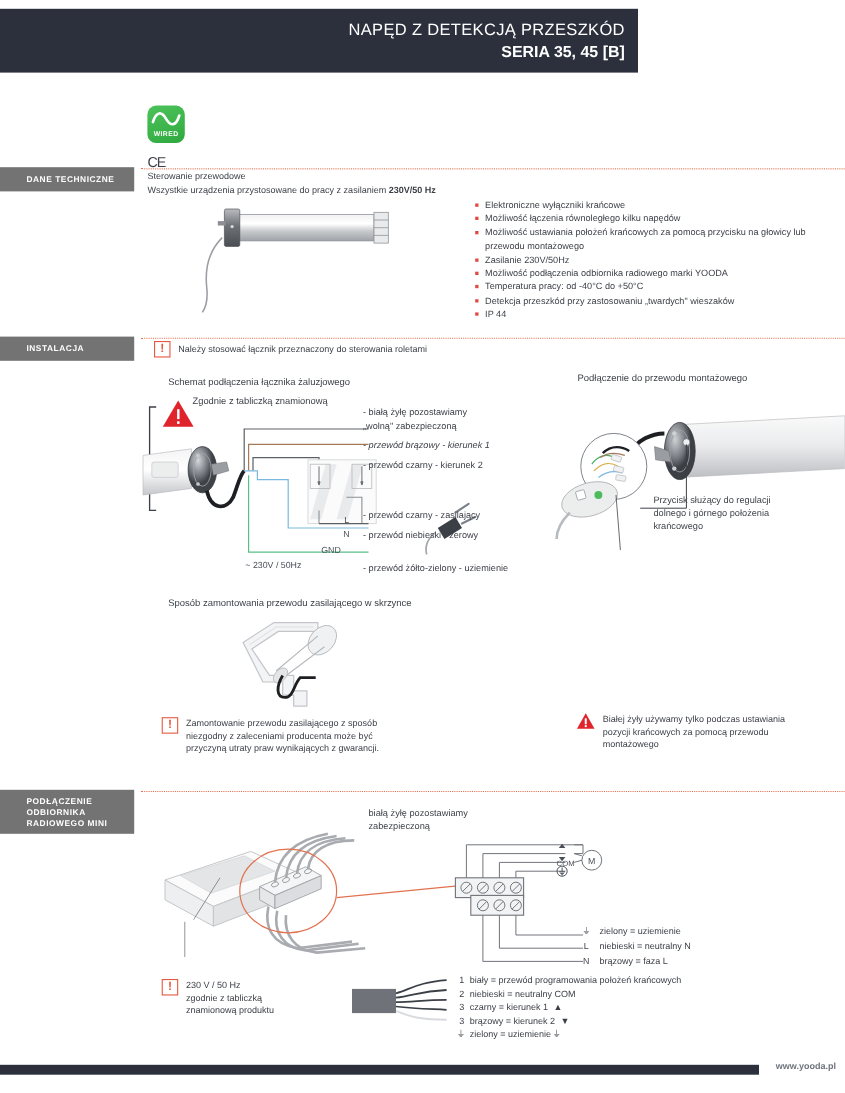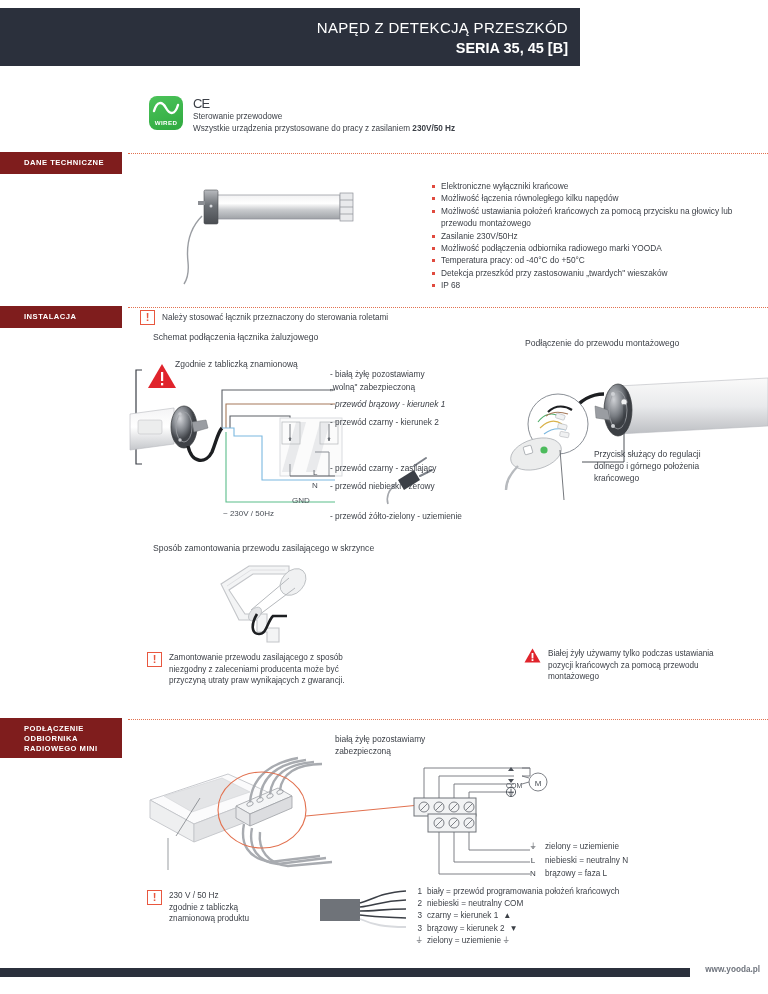--- a/index.html
+++ b/index.html
@@ -33,40 +33,40 @@
     font-size: 30px; font-weight: bold; letter-spacing: -1px;
     color: #3b3f46; line-height: 30px;
     font-family: "DejaVu Sans", sans-serif;
   }
   .logo-sub {
     text-align: right; font-size: 8.6px; letter-spacing: 2.2px;
     color: #8a8f98; margin-top: 1px; padding-right: 2px;
   }
 
   
-  .ce-block { position: absolute; left: 149px; top: 96px; display: flex; gap: 10px; }
+  .ce-block { position: absolute; left: 134px; top: 96px; display: flex; gap: 10px; flex-direction: column; }
   .wired-badge {
     width: 34px; height: 34px; border-radius: 8px;
     background: linear-gradient(160deg,#4cc35a 0%, #2fa93f 100%);
     position: relative; flex: none;
   }
   .wired-badge svg { position: absolute; left: 4px; top: 4px; }
   .wired-badge .wtxt {
     position: absolute; bottom: 4px; left: 0; width: 100%;
     text-align: center; color: #ffffff; font-size: 6.2px;
     letter-spacing: .4px; font-weight: bold;
   }
   .ce-texts { padding-top: 1px; }
   .ce-mark { font-size: 13px; color: #3b3f46; letter-spacing: -1px; line-height: 14px; }
   .ce-line { font-size: 8.2px; line-height: 11.5px; color: #3b3f46; }
   .ce-line b { font-weight: bold; }
 
   
   .sec-tab {
-    position: absolute; background: #7f1d1d; color: #ffffff;
+    position: absolute; background: #737373; color: #ffffff;
     font-size: 7.6px; font-weight: bold; letter-spacing: .5px;
     display: flex; align-items: center; padding-left: 24px;
   }
   .sec-tab span { display: block; line-height: 10px; }
   .dotted {
     position: absolute; height: 0; border-top: 1px dotted #e2714f;
   }
 
   
   .cap { position: absolute; font-size: 8.4px; color: #3b3f46; line-height: 12px; }
@@ -190,34 +190,34 @@
   </svg>
 
   <ul class="speclist" style="left:432px; top:180px; width:330px;">
     <li>Elektroniczne wyłączniki krańcowe</li>
     <li>Możliwość łączenia równoległego kilku napędów</li>
     <li>Możliwość ustawiania położeń krańcowych za pomocą przycisku na głowicy lub przewodu montażowego</li>
     <li>Zasilanie 230V/50Hz</li>
     <li>Możliwość podłączenia odbiornika radiowego marki YOODA</li>
     <li>Temperatura pracy: od -40°C do +50°C</li>
     <li>Detekcja przeszkód przy zastosowaniu „twardych" wieszaków</li>
-    <li>IP 68</li>
+    <li>IP 44</li>
   </ul>
 
   <div class="sec-tab" style="left:0; top:306px; width:122px; height:22px;">
     <span>INSTALACJA</span>
   </div>
   <div class="dotted" style="left:128px; top:307px; width:640px;"></div>
 
   <div class="warn-box" style="left:140px; top:310px; width:420px;">
     <div class="excl-sq">!</div>
     <div class="warn-text" style="padding-top:2px;">Należy stosować łącznik przeznaczony do sterowania roletami</div>
   </div>
 
-  <div class="cap-ttl" style="left:153px; top:331px;">Schemat podłączenia łącznika żaluzjowego</div>
+  <div class="cap-ttl" style="left:153px; top:341px;">Schemat podłączenia łącznika żaluzjowego</div>
   <div class="cap-ttl" style="left:525px; top:337px;">Podłączenie do przewodu montażowego</div>
 
   <div class="cap" style="left:175px; top:358px; font-size:8.5px;">Zgodnie z tabliczką znamionową</div>
 
   <svg style="position:absolute; left:130px; top:352px;" width="300" height="175" viewBox="0 0 300 175">
 
     <path d="M12,18 L6,18 L6,112 L12,112" stroke="#3b3f46" stroke-width="1.2" fill="none"></path>
 
     <g>
       <polygon points="32,12 46,36 18,36" fill="#e0242c"></polygon>

